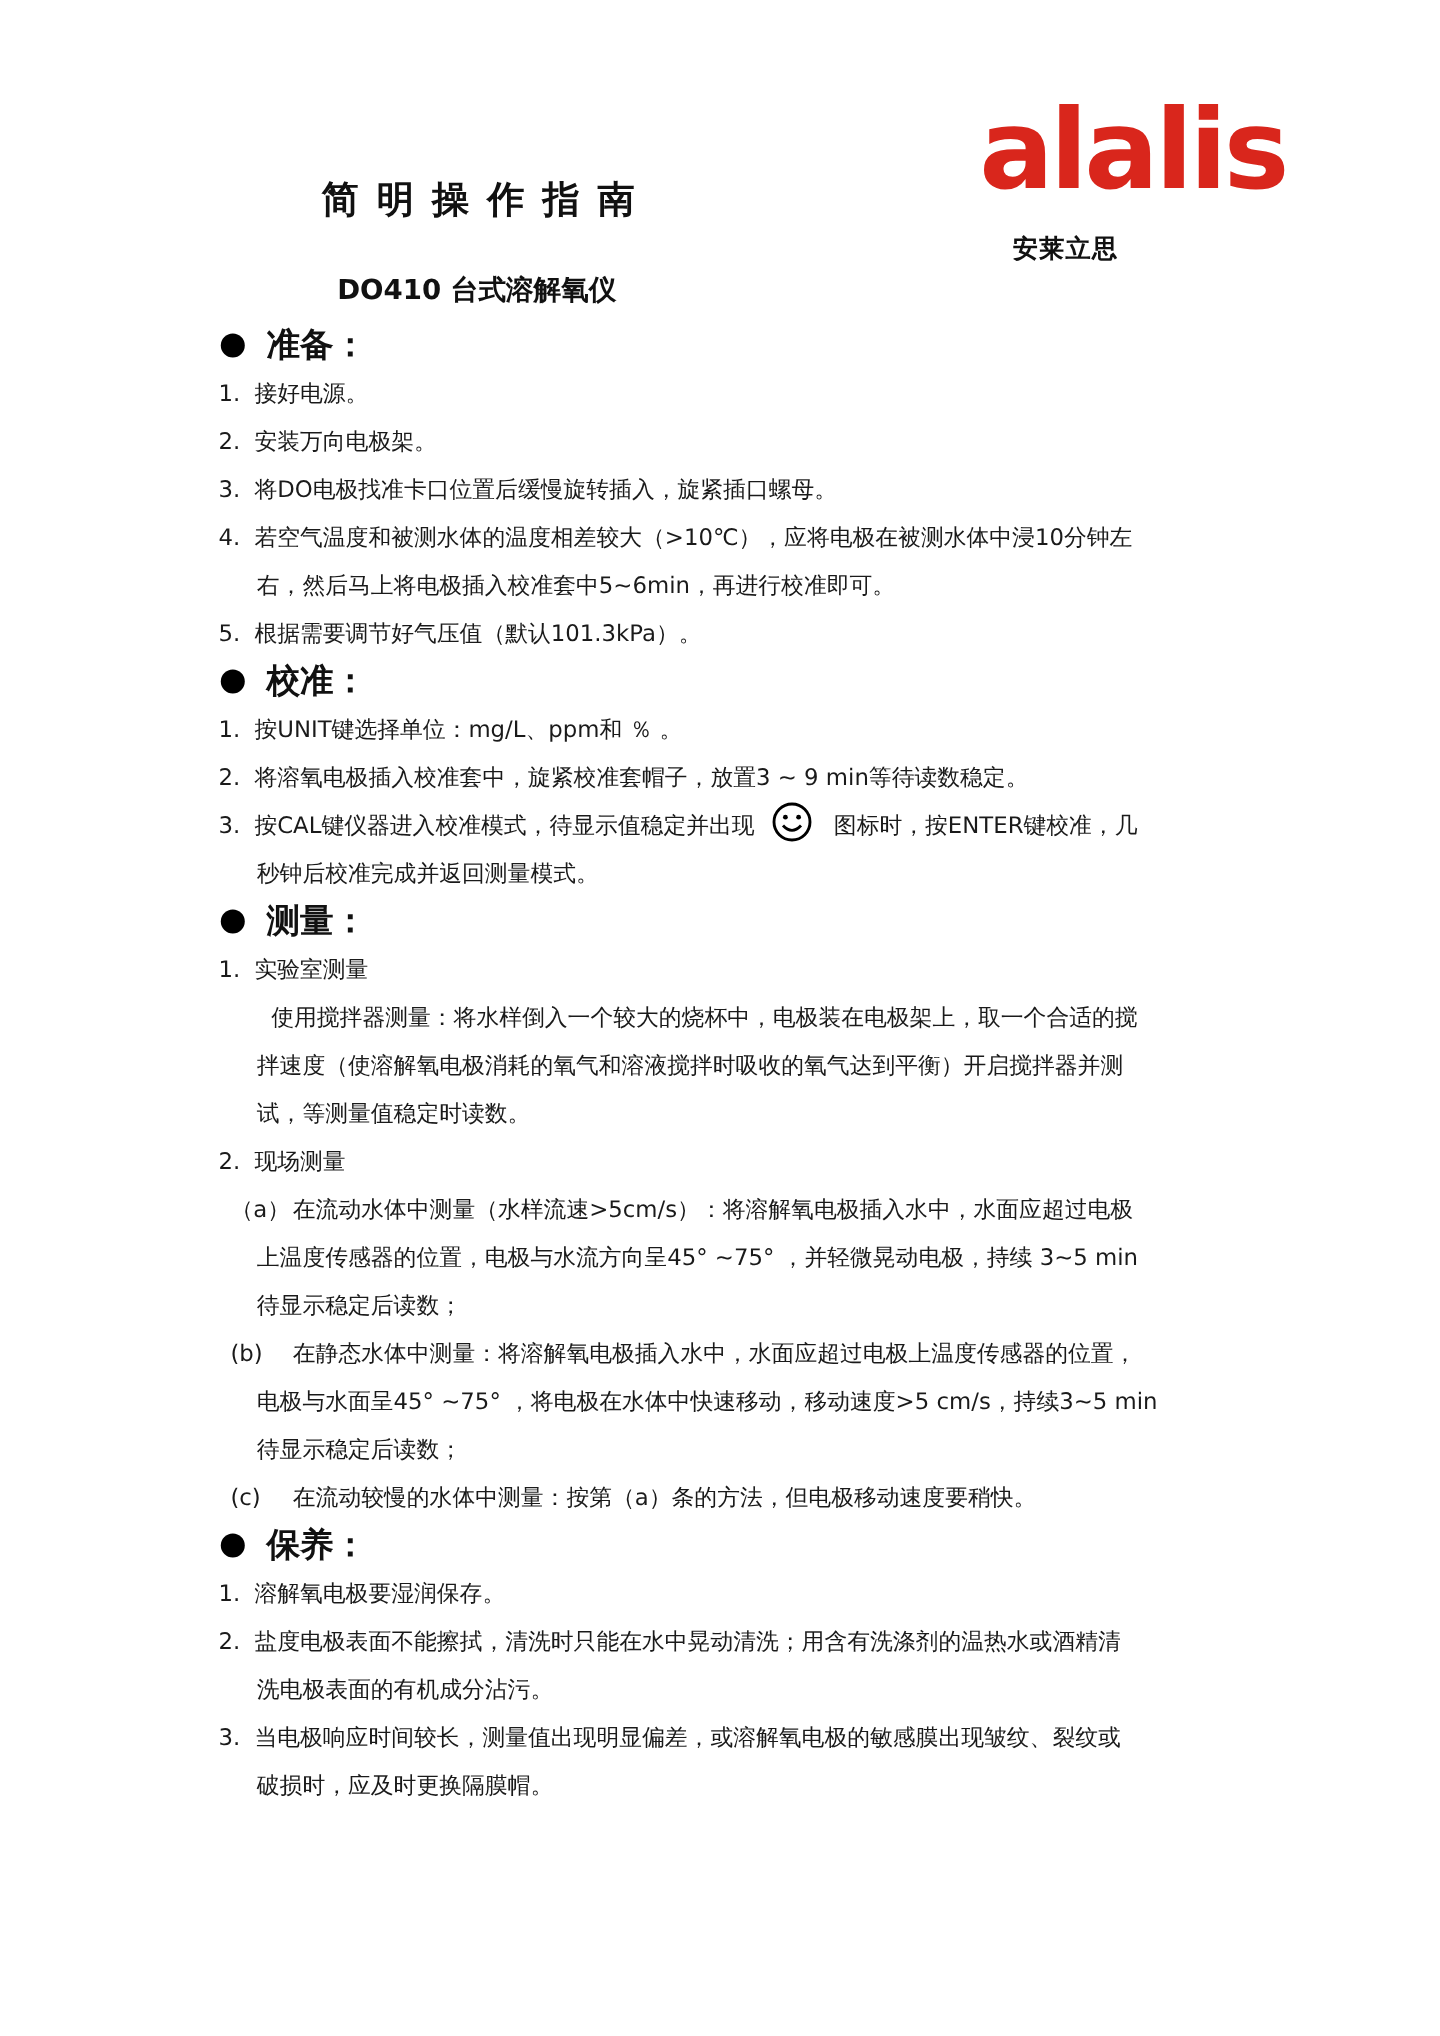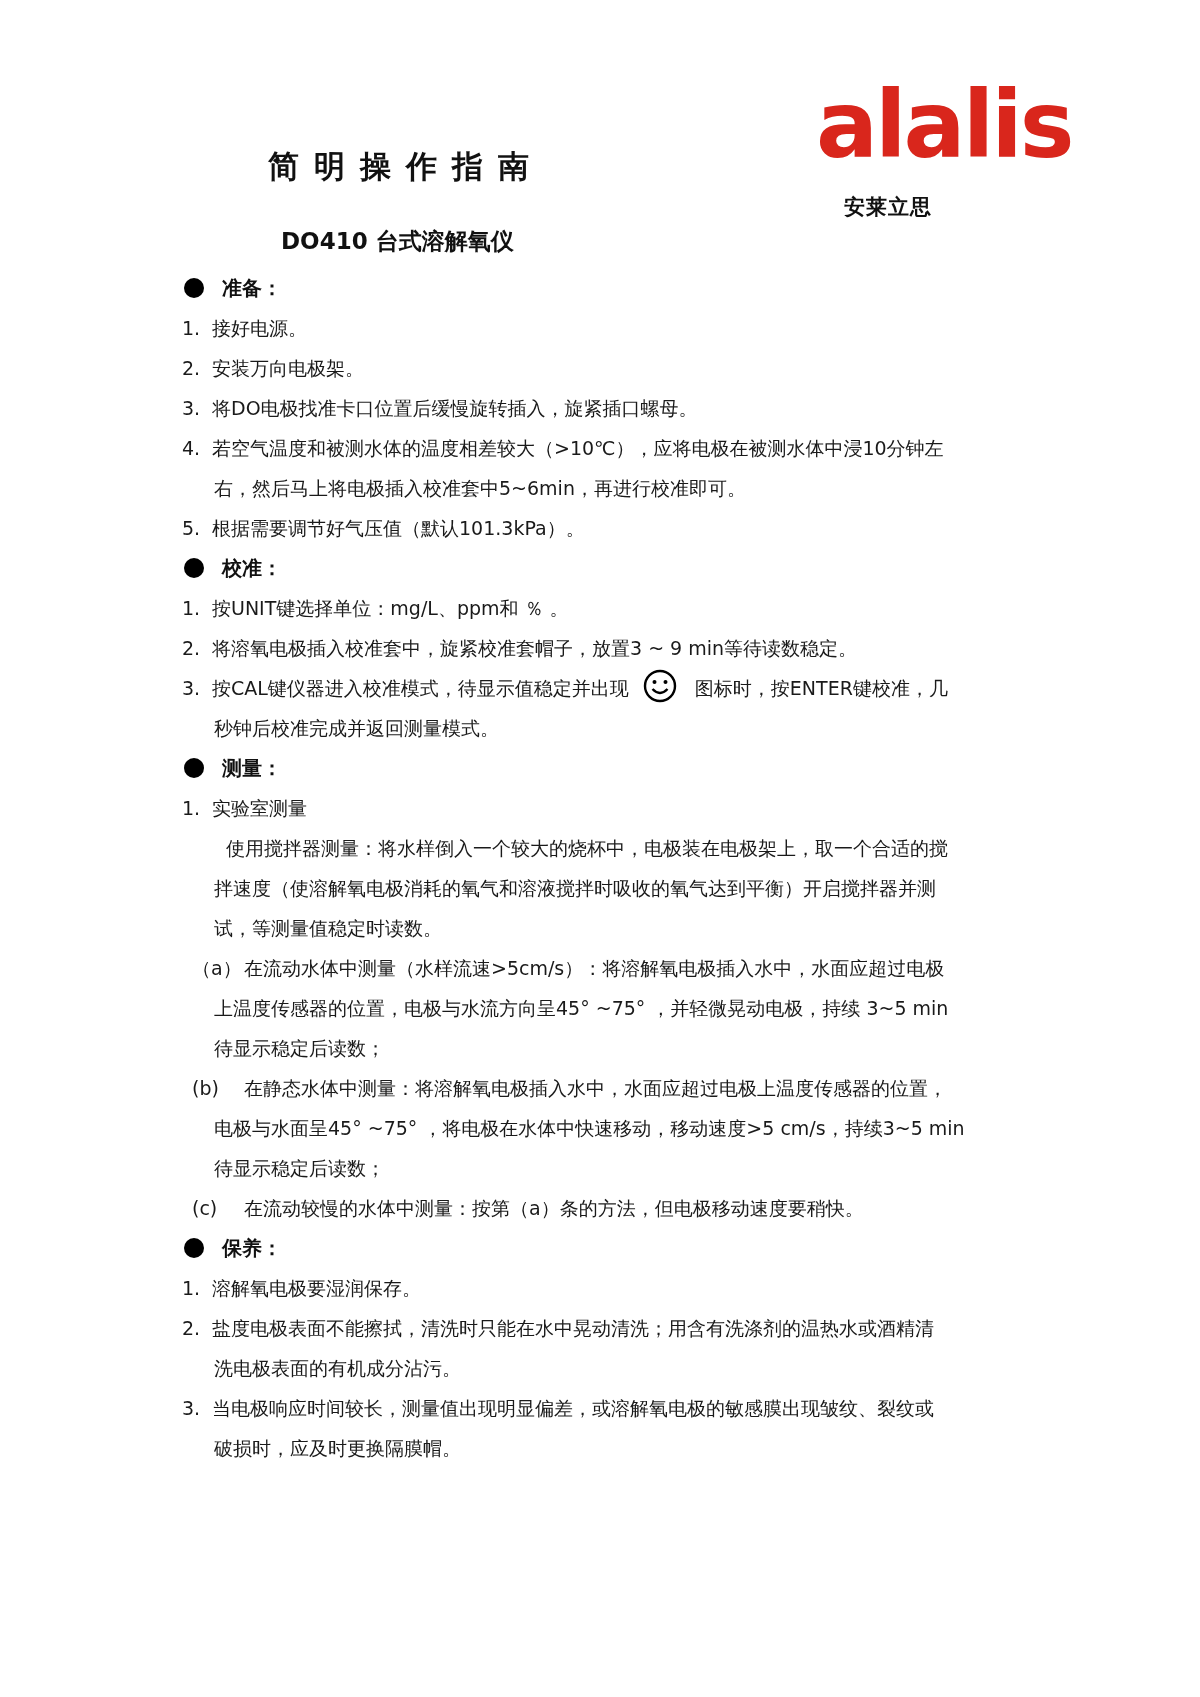--- a/index.html
+++ b/index.html
@@ -29,21 +29,21 @@
     }
     .logo-cn {
       position: absolute; left: 72px; top: 99px;
       font-size: 21px; font-weight: bold; color: #111; letter-spacing: 1px;
     }
 
     
     .content { position: absolute; left: 182px; top: 268px; width: 850px; }
     .section-head {
       display: flex; align-items: center; height: 40px;
-      font-size: 20px; font-weight: bold; color: #111;
+      font-size: 28px; font-weight: bold; color: #111;
     }
     .bullet {
       display: inline-block; width: 20px; height: 20px; border-radius: 50%;
       background: #000; margin-right: 18px; margin-left: 2px;
     }
     .line {
       font-size: 19px; line-height: 40px; height: 40px; white-space: nowrap;
       color: #1a1a1a;
     }
     .num { display: inline-block; width: 30px; }
@@ -96,20 +96,21 @@
     <div class="line indent">秒钟后校准完成并返回测量模式。</div>
 
     <div class="section-head">
       <span class="bullet"></span>
       <span>测量：</span>
     </div>
     <div class="line"><span class="num">1.</span><span>实验室测量</span></div>
     <div class="line indent2">使用搅拌器测量：将水样倒入一个较大的烧杯中，电极装在电极架上，取一个合适的搅</div>
     <div class="line indent">拌速度（使溶解氧电极消耗的氧气和溶液搅拌时吸收的氧气达到平衡）开启搅拌器并测</div>
     <div class="line indent">试，等测量值稳定时读数。</div>
+    <div class="line"><span class="num">2.</span><span>现场测量</span></div>
 
     <div class="line"><span class="sub-label">（a）</span><span>在流动水体中测量（水样流速&gt;5cm/s）：将溶解氧电极插入水中，水面应超过电极</span></div>
     <div class="line indent">上温度传感器的位置，电极与水流方向呈45°  ~75° ，并轻微晃动电极，持续  3~5 min</div>
     <div class="line indent">待显示稳定后读数；</div>
 
     <div class="line"><span class="sub-label">(b)</span><span>在静态水体中测量：将溶解氧电极插入水中，水面应超过电极上温度传感器的位置，</span></div>
     <div class="line indent">电极与水面呈45°  ~75° ，将电极在水体中快速移动，移动速度&gt;5 cm/s，持续3~5 min</div>
     <div class="line indent">待显示稳定后读数；</div>
 
     <div class="line"><span class="sub-label">(c)</span><span>在流动较慢的水体中测量：按第（a）条的方法，但电极移动速度要稍快。</span></div>

